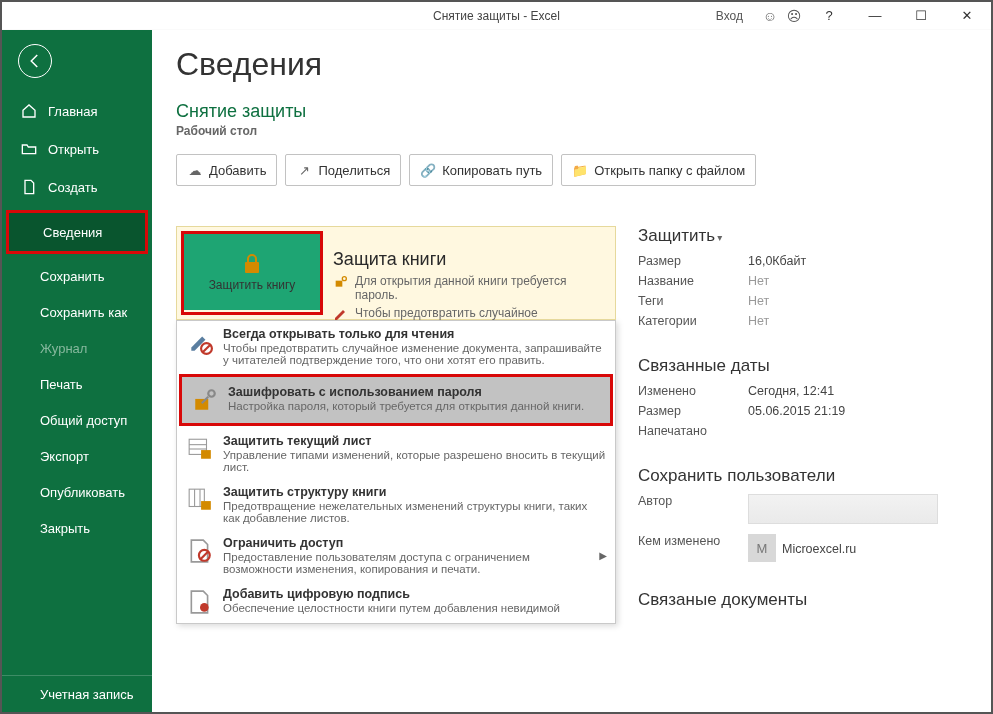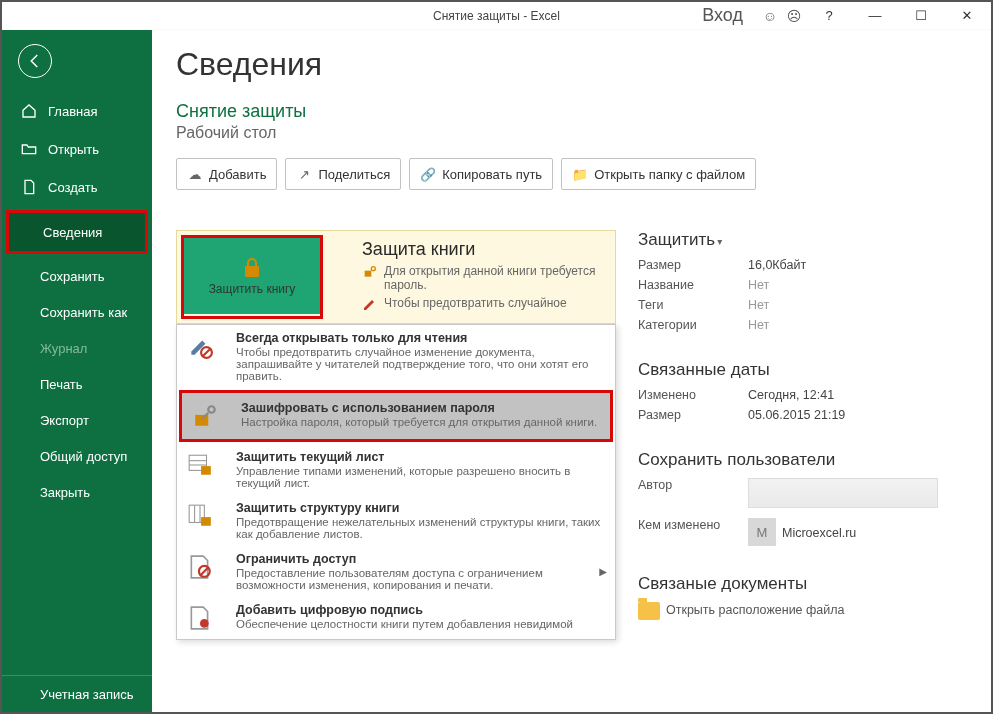--- a/index.html
+++ b/index.html
@@ -1,54 +1,54 @@
 <!DOCTYPE html>
 <html><head>
 <meta charset="utf-8">
 <style>
 * { margin: 0; padding: 0; box-sizing: border-box; font-family: "Segoe UI", Arial, sans-serif; }
 body { width: 993px; height: 714px; background: #fff; overflow: hidden; position: relative; }
 .app { display: flex; flex-direction: column; height: 100%; border: 2px solid #555; }
 .titlebar { height: 28px; background: #fff; display: flex; align-items: center; position: relative; border-bottom: 1px solid rgba(0,0,0,0.02); }
 .titlebar .title { position: absolute; left: 50%; transform: translateX(-50%); font-size: 12px; color: #444; }
 .titlebar .right { position: absolute; right: 4px; display: flex; align-items: center; gap: 6px; }
-.titlebar .right .txt { font-size: 18px; color: #555; margin-right: 12px; }
+.titlebar .right .txt { font-size: 12px; color: #555; margin-right: 12px; }
 .titlebar .right .icon { width: 18px; height: 18px; display: flex; align-items: center; justify-content: center; color: #555; font-size: 14px; }
 .titlebar .right .winbtn { width: 40px; height: 26px; display: flex; align-items: center; justify-content: center; font-size: 13px; color: #333; }
 .body { flex: 1; display: flex; overflow: hidden; }
 .sidebar { width: 150px; background: #0e7040; color: #fff; display: flex; flex-direction: column; padding-top: 14px; position: relative; }
 .sidebar .back { width: 34px; height: 34px; border: 1px solid #fff; border-radius: 50%; margin-left: 16px; margin-bottom: 14px; display: flex; align-items:center; justify-content:center; }
 .sidebar .item { display:flex; align-items:center; height: 38px; padding-left: 18px; gap: 10px; font-size: 13px; }
 .sidebar .item.disabled { color: #86b89d; }
 .sidebar .item .sico { width: 18px; height: 18px; display:flex; align-items:center; justify-content:center; }
 .sidebar .sel-wrap { border: 3px solid #d80808; margin: 4px 4px; background: #09552e; }
 .sidebar .sel-wrap .item { padding-left: 34px; }
 .sidebar .slim { padding-left: 38px; height: 36px; font-size: 13px; display:flex; align-items:center; }
 .sidebar .bottom { margin-top: auto; border-top: 1px solid rgba(255,255,255,0.2); }
 .main { flex:1; padding: 16px 24px 0 24px; overflow:hidden; color:#333; position:relative; }
 .main h1 { font-size: 32px; color:#333; font-weight:400; margin-bottom: 18px; }
 .main .subt { font-size: 18px; color:#0e7040; margin-bottom: 2px; }
-.main .loc { font-size: 16px; color:#666; margin-bottom: 16px; }
+.main .loc { font-size: 12px; color:#666; margin-bottom: 16px; font-weight: bold; }
 .toolbar { display:flex; gap:8px; margin-bottom: 40px; }
 .btn { border:1px solid #c2c2c2; background:#fff; height:32px; padding: 0 10px; display:flex; align-items:center; gap:6px; font-size:13px; color:#333; border-radius:2px; }
 .btn .bi { width:16px; height:16px; display:flex; align-items:center; justify-content:center; color:#666; }
 .cols { display:flex; gap: 22px; align-items:flex-start; }
 .left-col { width: 440px; }
 .protect-box { display:flex; background:#fff8e0; border:1px solid #e6d99c; width: 440px; height: 94px; position:relative; }
 .big-btn-wrap { border: 3px solid #d80808; margin: 4px; }
 .big-btn { width: 136px; height: 76px; background:#1ea573; display:flex; flex-direction:column; align-items:center; justify-content:center; font-size:12px; color:#333; gap:2px; }
 .big-btn .lock { width:24px; height:24px; }
-.protect-text { padding: 8px 10px 0 6px; flex:1;margin-left:29px; }
+.protect-text { padding: 22px 10px 0 6px; flex:1; }
 .protect-text h3 { font-size:18px; color:#2a2a2a; font-weight:400; margin-bottom:4px; }
 .protect-text .line { display:flex; align-items:flex-start; gap:6px; font-size:12px; color:#666; margin-bottom:4px; }
 .protect-text .line .li-icon { width:16px; height:16px; flex-shrink:0; }
 .dropdown { width: 440px; border:1px solid #c9c9c9; background:#fff; box-shadow: 2px 2px 6px rgba(0,0,0,0.15); }
 .dd-item { display:flex; padding: 6px 8px; gap: 8px; border-bottom: 0; }
 .dd-item .dd-icon { width: 30px; height: 30px; flex-shrink:0; display:flex; align-items:center; justify-content:center; }
-.dd-item .dd-txt { flex:1;margin-left:13px; }
+.dd-item .dd-txt { flex:1; }
 .dd-item .dd-txt .dd-title { font-size:12.5px; font-weight:600; color:#333; }
 .dd-item .dd-txt .dd-desc { font-size:11.5px; color:#666; margin-top:1px; }
 .dd-item.sel-wrap2 { border: 3px solid #d80808; margin: 2px; background:#c2c2c2; padding: 8px 8px; }
 .right-col { flex:1; font-size: 13px; color:#444; }
 .rc-h { font-size:17px; color:#333; margin-bottom:8px; font-weight:400; }
 .rc-h .caret { font-size:10px; color:#666; margin-left:2px; }
 .kv { display:flex; margin-bottom:6px; font-size:12.5px; }
 .kv .k { width:110px; color:#555; }
 .kv .v { color:#444; }
 .kv .v.muted { color:#999; }
@@ -118,24 +118,27 @@
       <div class="slim">
           <span>Сохранить как</span>
         </div>
       <div class="slim item disabled" style="padding-left:38px">
           <span>Журнал</span>
         </div>
       <div class="slim">
           <span>Печать</span>
         </div>
       <div class="slim">
+          <span>Общий доступ</span>
+        </div>
+      <div class="slim">
           <span>Экспорт</span>
         </div>
       <div class="slim">
-          <span>Общий доступ</span>
+          <span>Опубликовать</span>
         </div>
       <div class="slim">
           <span>Закрыть</span>
         </div>
       <div class="bottom">
         <div class="slim">
             <span>Учетная запись</span>
           </div>
       </div>
     </div>
@@ -299,32 +302,35 @@
           <div class="sep"></div>
           <div class="rc-h">Связанные даты</div>
           <div class="kv">
               <div class="k">Изменено</div>
               <div class="v">Сегодня, 12:41</div>
             </div>
           <div class="kv">
               <div class="k">Размер</div>
               <div class="v">05.06.2015 21:19</div>
             </div>
+          <div class="kv">
+              <div class="k">Напечатано</div>
+              <div class="v"></div>
+            </div>
           <div class="sep"></div>
           <div class="rc-h">Сохранить пользователи</div>
           <div class="kv">
               <div class="k">Автор</div>
               <div class="v">
                 <div class="author-box"></div>
               </div>
             </div>
           <div class="kv" style="margin-top:10px">
               <div class="k">Кем изменено</div>
               <div class="v"><span class="avatar">М</span><span>Microexcel.ru</span></div>
             </div>
           <div class="sep"></div>
           <div class="rc-h">Связаные документы</div>
-          <div class="link"><span class="folder-icon"></span><span>Открыть расположение файла</span></div>
         </div>
       </div>
     </div>
   </div>
 </div>
 
 </body></html>

